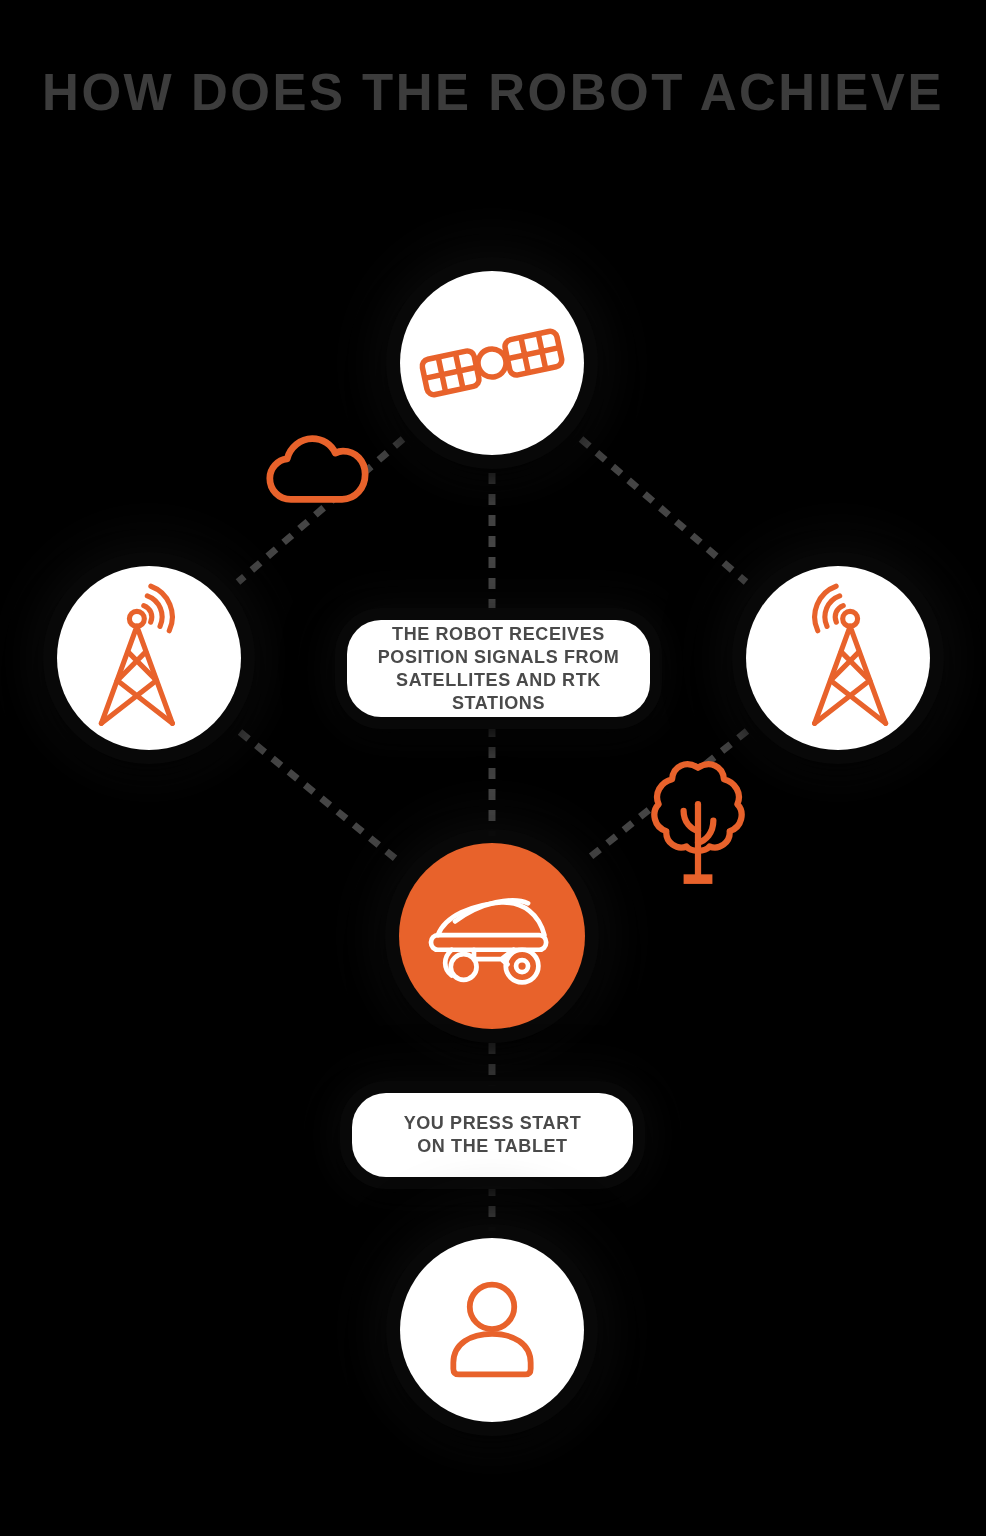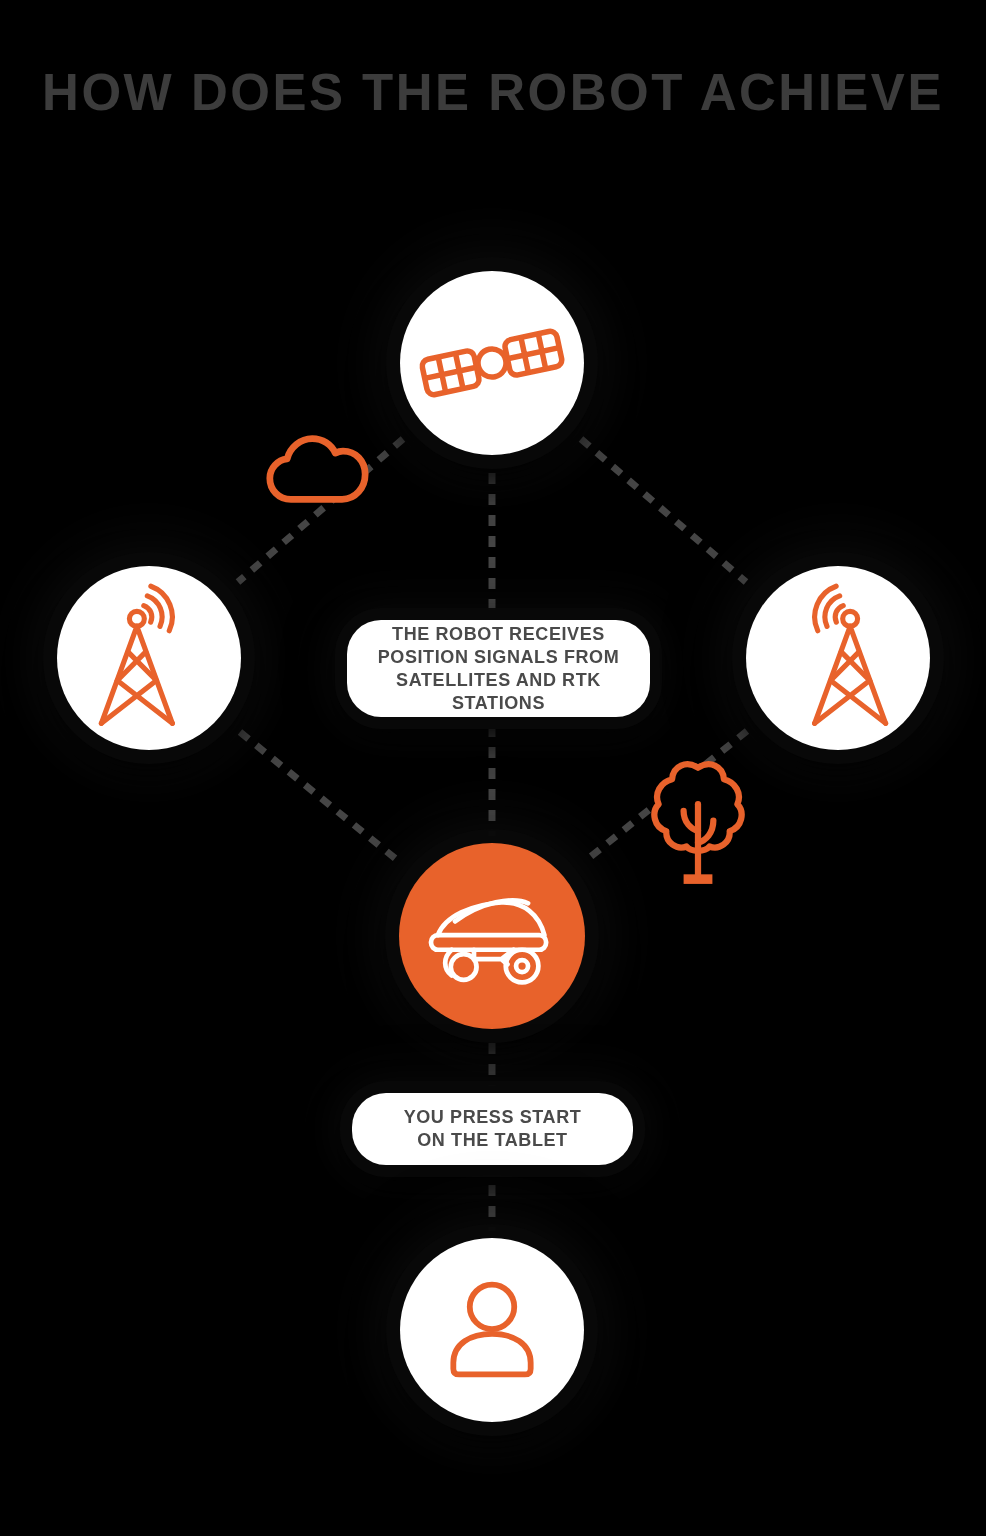--- a/index.html
+++ b/index.html
@@ -28,21 +28,21 @@
   .node-lt{left:57px;top:566px;width:184px;height:184px;}
   .node-rt{left:746px;top:566px;width:184px;height:184px;}
   .node-robot{left:399px;top:843px;width:186px;height:186px;background:#E8622B;}
   .node-person{left:400px;top:1238px;width:184px;height:184px;}
   .callout{
     position:absolute;background:#FFFFFF;border-radius:34px;
     display:flex;align-items:center;justify-content:center;text-align:center;
     box-shadow:0 0 0 12px rgba(8,8,8,0.95), 0 16px 35px 8px rgba(0,0,0,0.9), 0 0 45px 22px rgba(34,34,34,0.3);
   }
   .callout-signals{left:347px;top:620px;width:303px;height:97px;}
-  .callout-start{left:352px;top:1093px;width:281px;height:72px;}
+  .callout-start{left:352px;top:1093px;width:281px;height:84px;}
   .callout p{
     margin:0;color:#4A4A4A;font-weight:bold;font-size:18px;line-height:23px;
     letter-spacing:0.6px;white-space:pre-line;
   }
   .decor{position:absolute;}
   .decor-cloud{left:264px;top:430px;width:106px;height:78px;}
   .decor-tree{left:650px;top:750px;width:96px;height:144px;}
   svg{display:block;}
 </style>
 </head>

